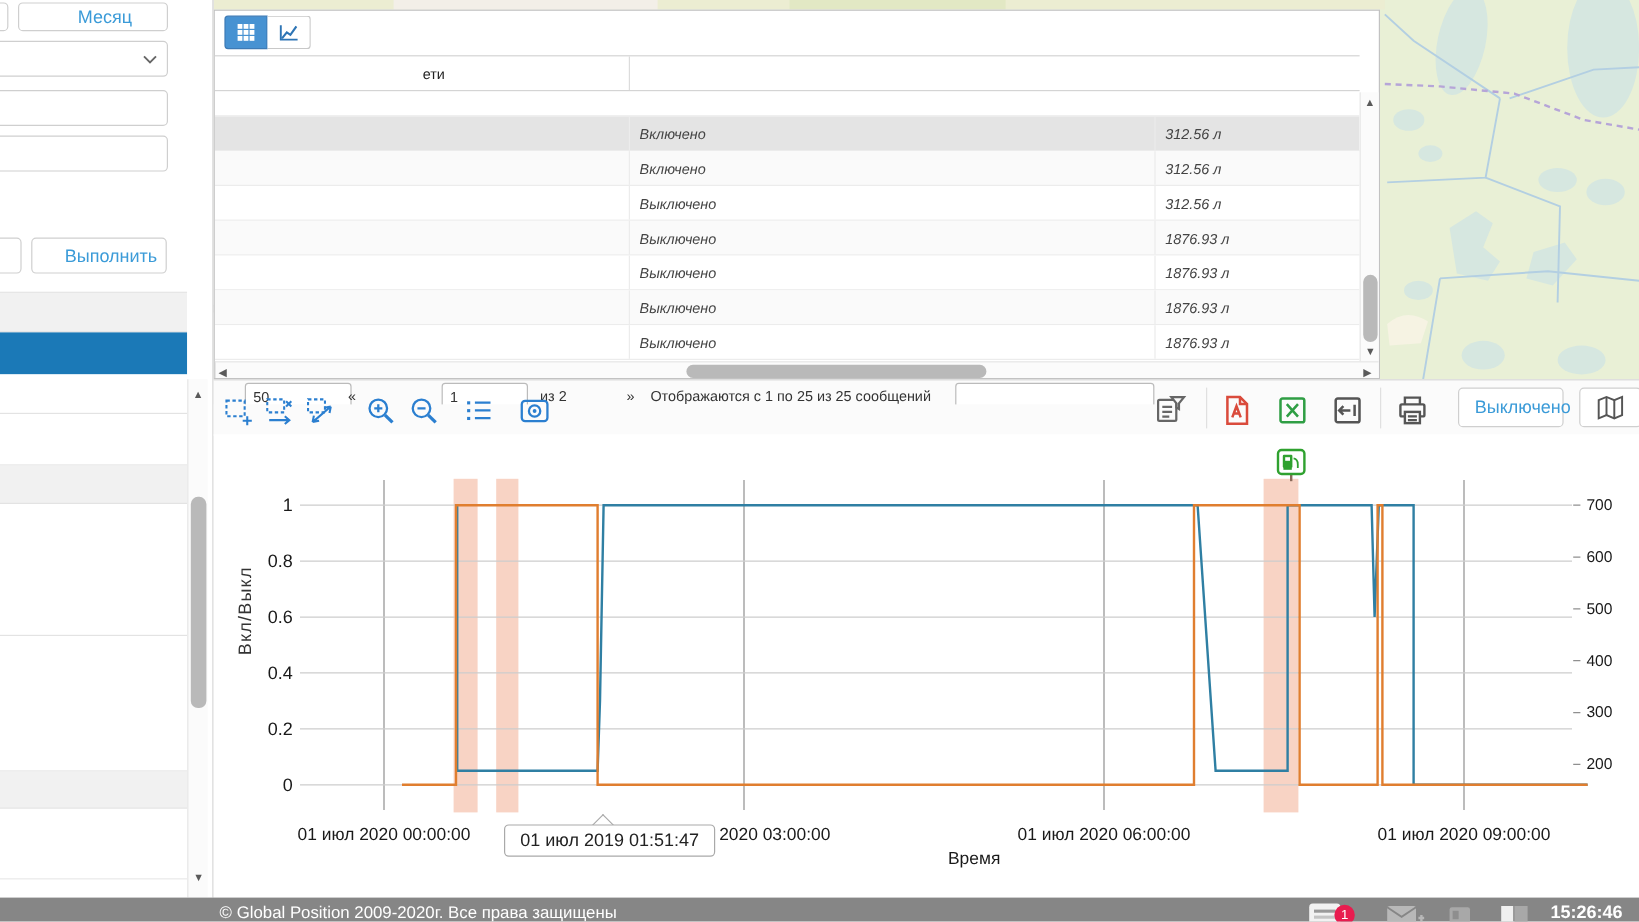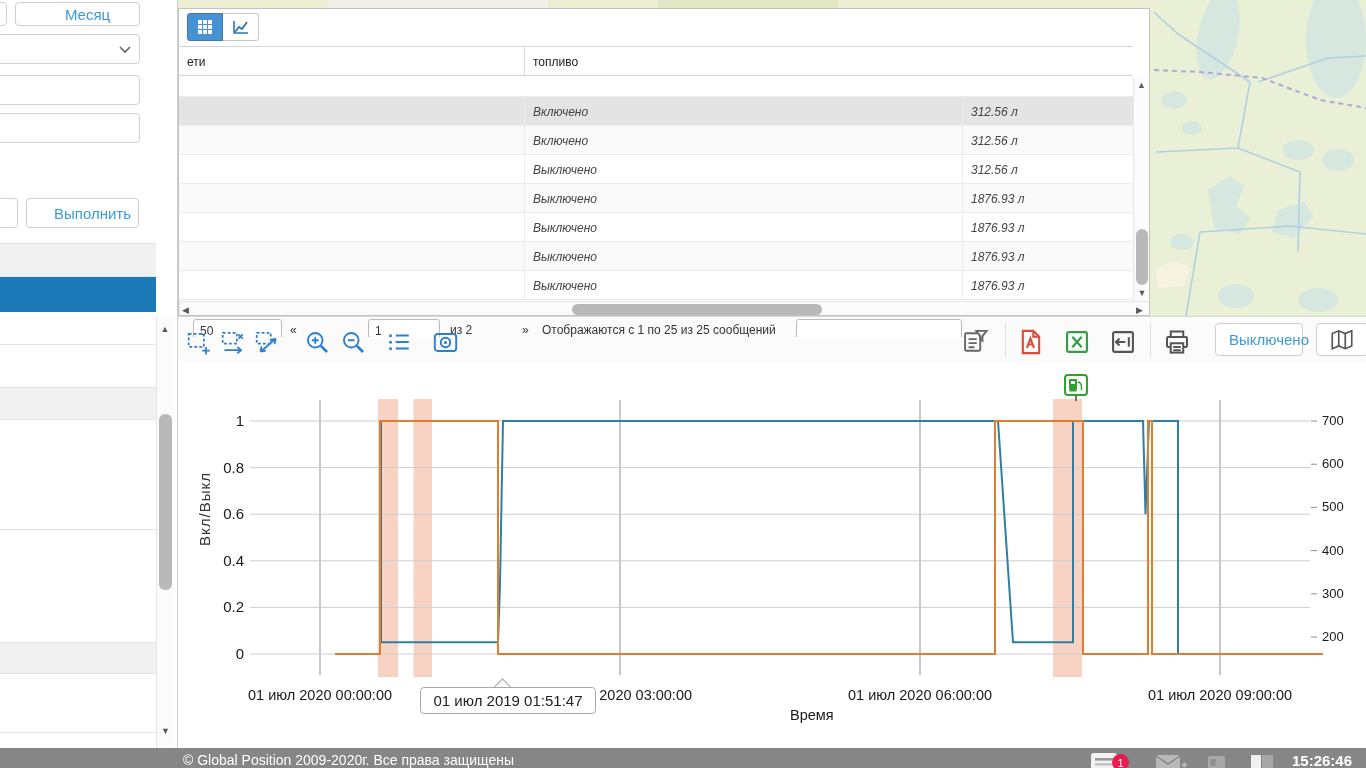--- a/index.html
+++ b/index.html
@@ -29,21 +29,21 @@
   #map-coords { position:absolute; left:60px; top:266px; width:220px; font-size:14px; font-weight:bold; color:#1c1c1c;
       text-shadow:0 0 3px #fff, 0 0 3px #fff; white-space:nowrap; }
 
   
   #table-dialog { left:178px; top:8px; width:972px; height:308px; background:#fff; border:1px solid #c2c2c2; overflow:hidden; }
   .toggle-group { position:absolute; left:8px; top:4px; display:flex; }
   .toggle { width:36px; height:28px; border:1px solid #c8c8c8; background:#fff; display:flex; align-items:center; justify-content:center; cursor:pointer; }
   .toggle.active { background:#4792d2; border-color:#3d7ab5; border-radius:3px 0 0 3px; }
   .tbl-header { position:absolute; left:0; top:37px; width:954px; height:30px; background:#fff;
       border-top:1px solid #d4d4d4; border-bottom:1px solid #d4d4d4; display:flex; font-size:12px; color:#222; }
-  .th { padding:8px 0 0 8px; border-right:1px solid #dcdcdc; height:100%; }
+  .th { padding:8px 0 0 20px; border-right:1px solid #dcdcdc; height:100%;text-align:center; }
   #tbl-body { position:absolute; left:0; top:78px; width:954px; height:226px; overflow:hidden;font-style:italic; }
   .tr { display:flex; height:29px; font-size:12px; color:#444; border-bottom:1px solid #ececec; cursor:pointer; }
   .td { padding:8px 0 0 8px; border-right:1px solid #ececec; height:100%; white-space:nowrap; overflow:hidden; }
 
   
   #toolbar-row { left:178px; top:316px; width:1188px; height:47px; background:#fbfbfb; border-top:1px solid #d8d8d8; overflow:hidden; }
   .pg-box { position:absolute; top:2px; height:24px; background:#fff; border:1px solid #bbb; border-radius:3px;
       font-size:12px; color:#333; padding:4px 6px; }
   .pg-text { position:absolute; top:6px; font-size:12px; color:#333; white-space:nowrap; }
   #toolbar-cover { position:absolute; left:0; top:20px; width:1188px; height:27px; background:#fbfbfb; }
@@ -134,21 +134,20 @@
       <div class="toggle" style="border-left:none;border-radius:0 3px 3px 0">
         <svg width="18" height="16" viewBox="0 0 18 16">
           <polyline points="2,2 2,14 16,14" fill="none" stroke="#2e75b5" stroke-width="1.6"></polyline>
           <polyline points="3,13 7,8 10,10 15,3" fill="none" stroke="#2e75b5" stroke-width="1.8"></polyline>
         </svg>
       </div>
     </div>
 
     <div class="tbl-header">
       <div class="th" style="width:346px">ети</div>
-      <div class="th" style="width:170px;border-right:none">топливо</div>
     </div>
 
     <div id="tbl-body">
       <div style="height:10px;border-bottom:1px solid #ececec"></div>
 
     <div class="tr" style="background: rgb(228, 228, 228);">
           <div class="td" style="width: 346px;"></div>
           <div class="td" style="width: 438px;">Включено</div>
           <div class="td" style="width: 170px; border-right: none;">312.56 л</div>
         </div>
@@ -227,21 +226,21 @@
 
     <div class="abs sb-track" style="left:156px;top:316px;width:17px;height:432px">
       <div class="sb-arrow" style="margin-top:8px">▲</div>
       <div class="sb-thumb abs" style="left:2px;top:98px;width:13px;height:176px"></div>
       <div class="sb-arrow abs" style="left:0;top:410px;width:17px">▼</div>
     </div>
   </div>
 
   <div id="toolbar-row" class="abs">
 
-    <div class="pg-box" style="left:15px;width:89px">
+    <div class="pg-box" style="left:26px;width:89px">
       <span>50</span>
     </div>
     <div class="pg-text" style="left:112px">«</div>
     <div class="pg-box" style="left:190px;width:72px">
       <span>1</span>
     </div>
     <div class="pg-text" style="left:272px">из 2</div>
     <div class="pg-text" style="left:344px">»</div>
     <div class="pg-text" style="left:364px">Отображаются с 1 по 25 из 25 сообщений</div>
     <div class="pg-box" style="left:618px;width:166px"></div>

